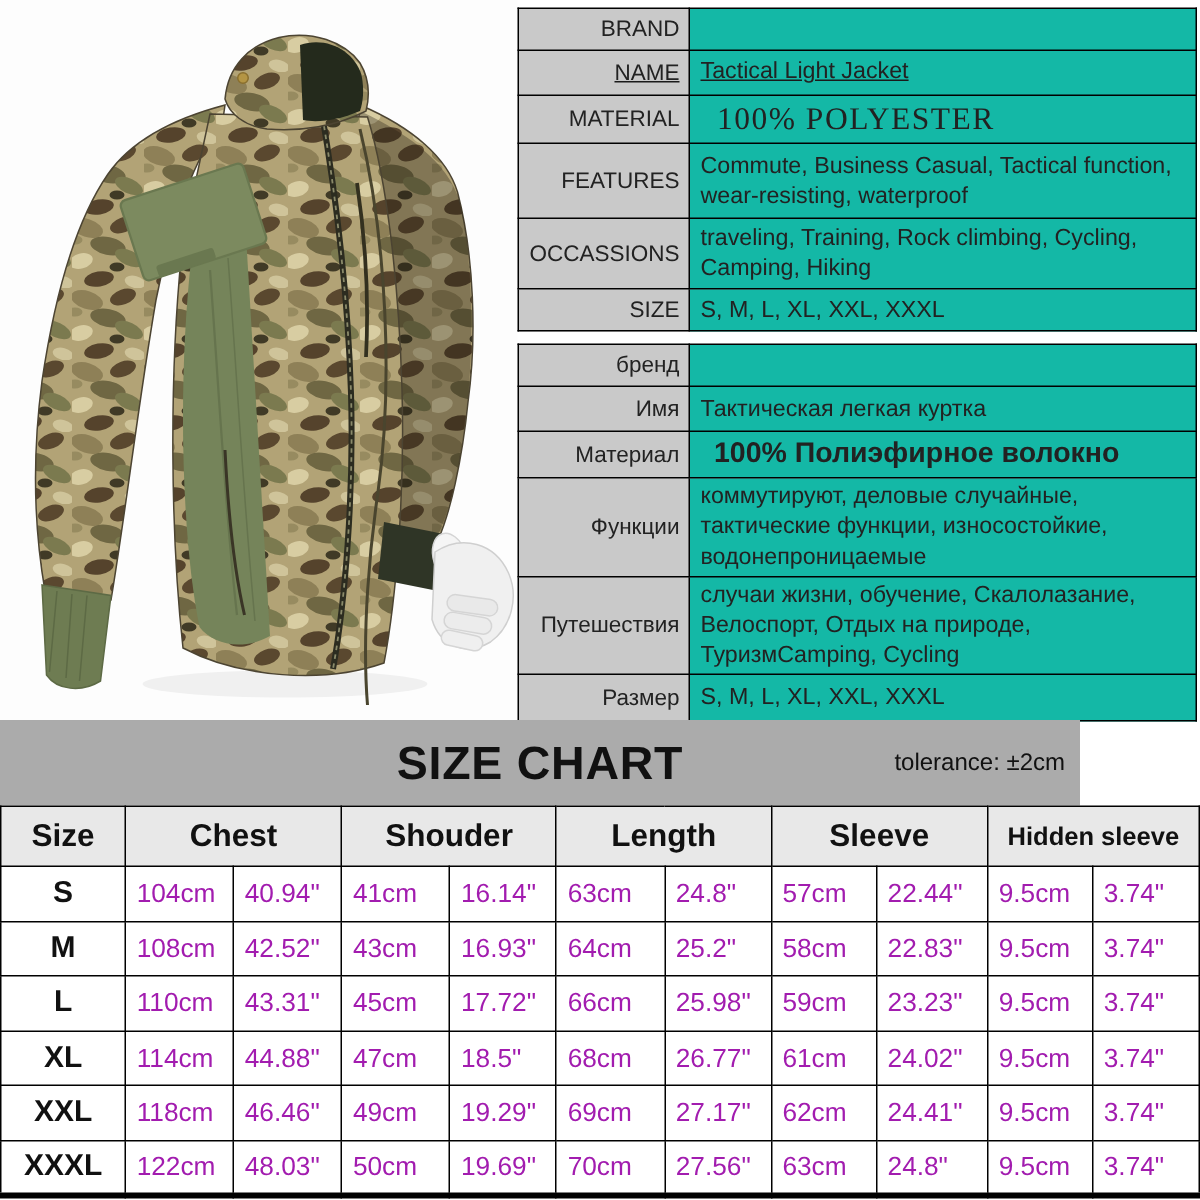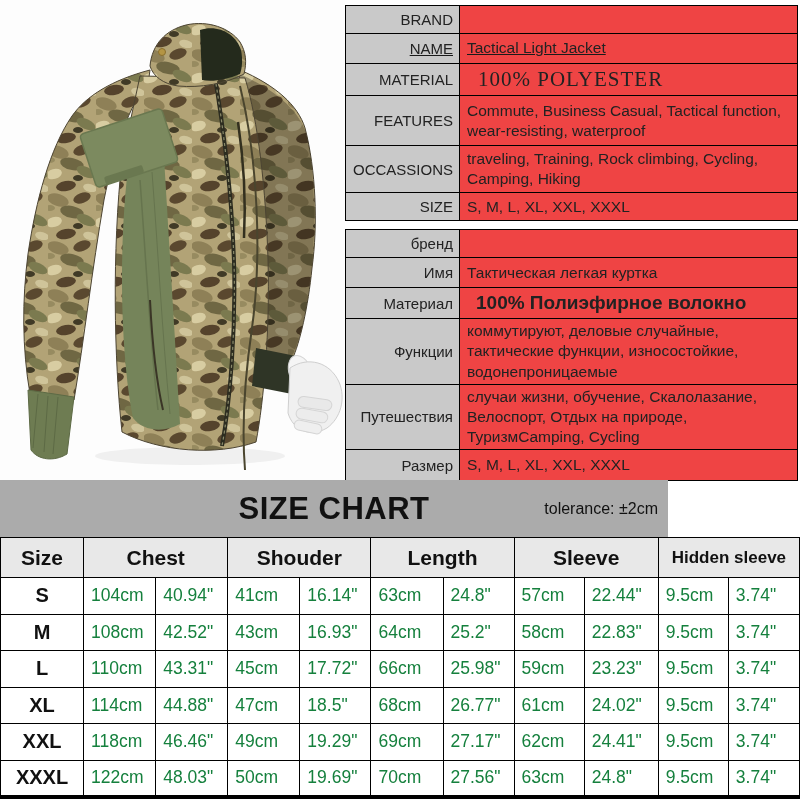--- a/index.html
+++ b/index.html
@@ -37,21 +37,21 @@
   }
   table.spec th.lbl {
     width: 114px;
     background: #c9c9c9;
     font-size: 15px;
     padding: 3px 6px;
     color: #222;
     text-align: right;
   }
   table.spec td.val {
-    background: #ef4444;
+    background: #14b8a6;
     font-size: 15.5px;
     line-height: 1.3;
     padding: 2px 4px 2px 7px;
     color: #222;
   }
   
   table.spec.en tr:nth-child(1) { height: 28px; }
   table.spec.en tr:nth-child(2) { height: 30px; text-decoration: underline; }
   table.spec.en tr:nth-child(3) { height: 30px; }
   table.spec.en tr:nth-child(4) { height: 50px; }
@@ -68,21 +68,21 @@
     font-family: "Liberation Serif", serif;
     font-size: 21px; letter-spacing: 1px; padding-left: 18px;
   }
   table.spec.ru tr:nth-child(3) td.val {
     font-weight: bold; font-size: 19px; padding-left: 16px; margin-left: 28px;
   }
 
   
   .banner {
     position: absolute; left: 0; top: 480px;
-    width: 668px; height: 57px;
+    width: 720px; height: 57px;
     background: #ababab;
     display: flex; align-items: center; justify-content: center;
   }
   .banner-title {
     font-size: 31px; font-weight: bold; color: #111;
     letter-spacing: 0.5px;
   }
   .tolerance {
     position: absolute; right: 10px; top: 50%;
     transform: translateY(-50%);
@@ -105,21 +105,21 @@
     text-align: center;
   }
   table.sizes thead th:last-child { font-size: 17px; }
   table.sizes tbody tr { height: 36.5px; }
   table.sizes tbody th {
     background: #fff;
     font-size: 20px; font-weight: bold; text-align: center; color: #111;
   }
   table.sizes tbody td {
     background: #fff;
-    font-size: 17.5px; color: #15803d;
+    font-size: 17.5px; color: #a21caf;
     text-align: left; padding-left: 7px;
   }
 </style>
 </head>
 <body>
 
 <div class="page">
 
   <div class="photo">
     <svg viewBox="0 0 345 480">

